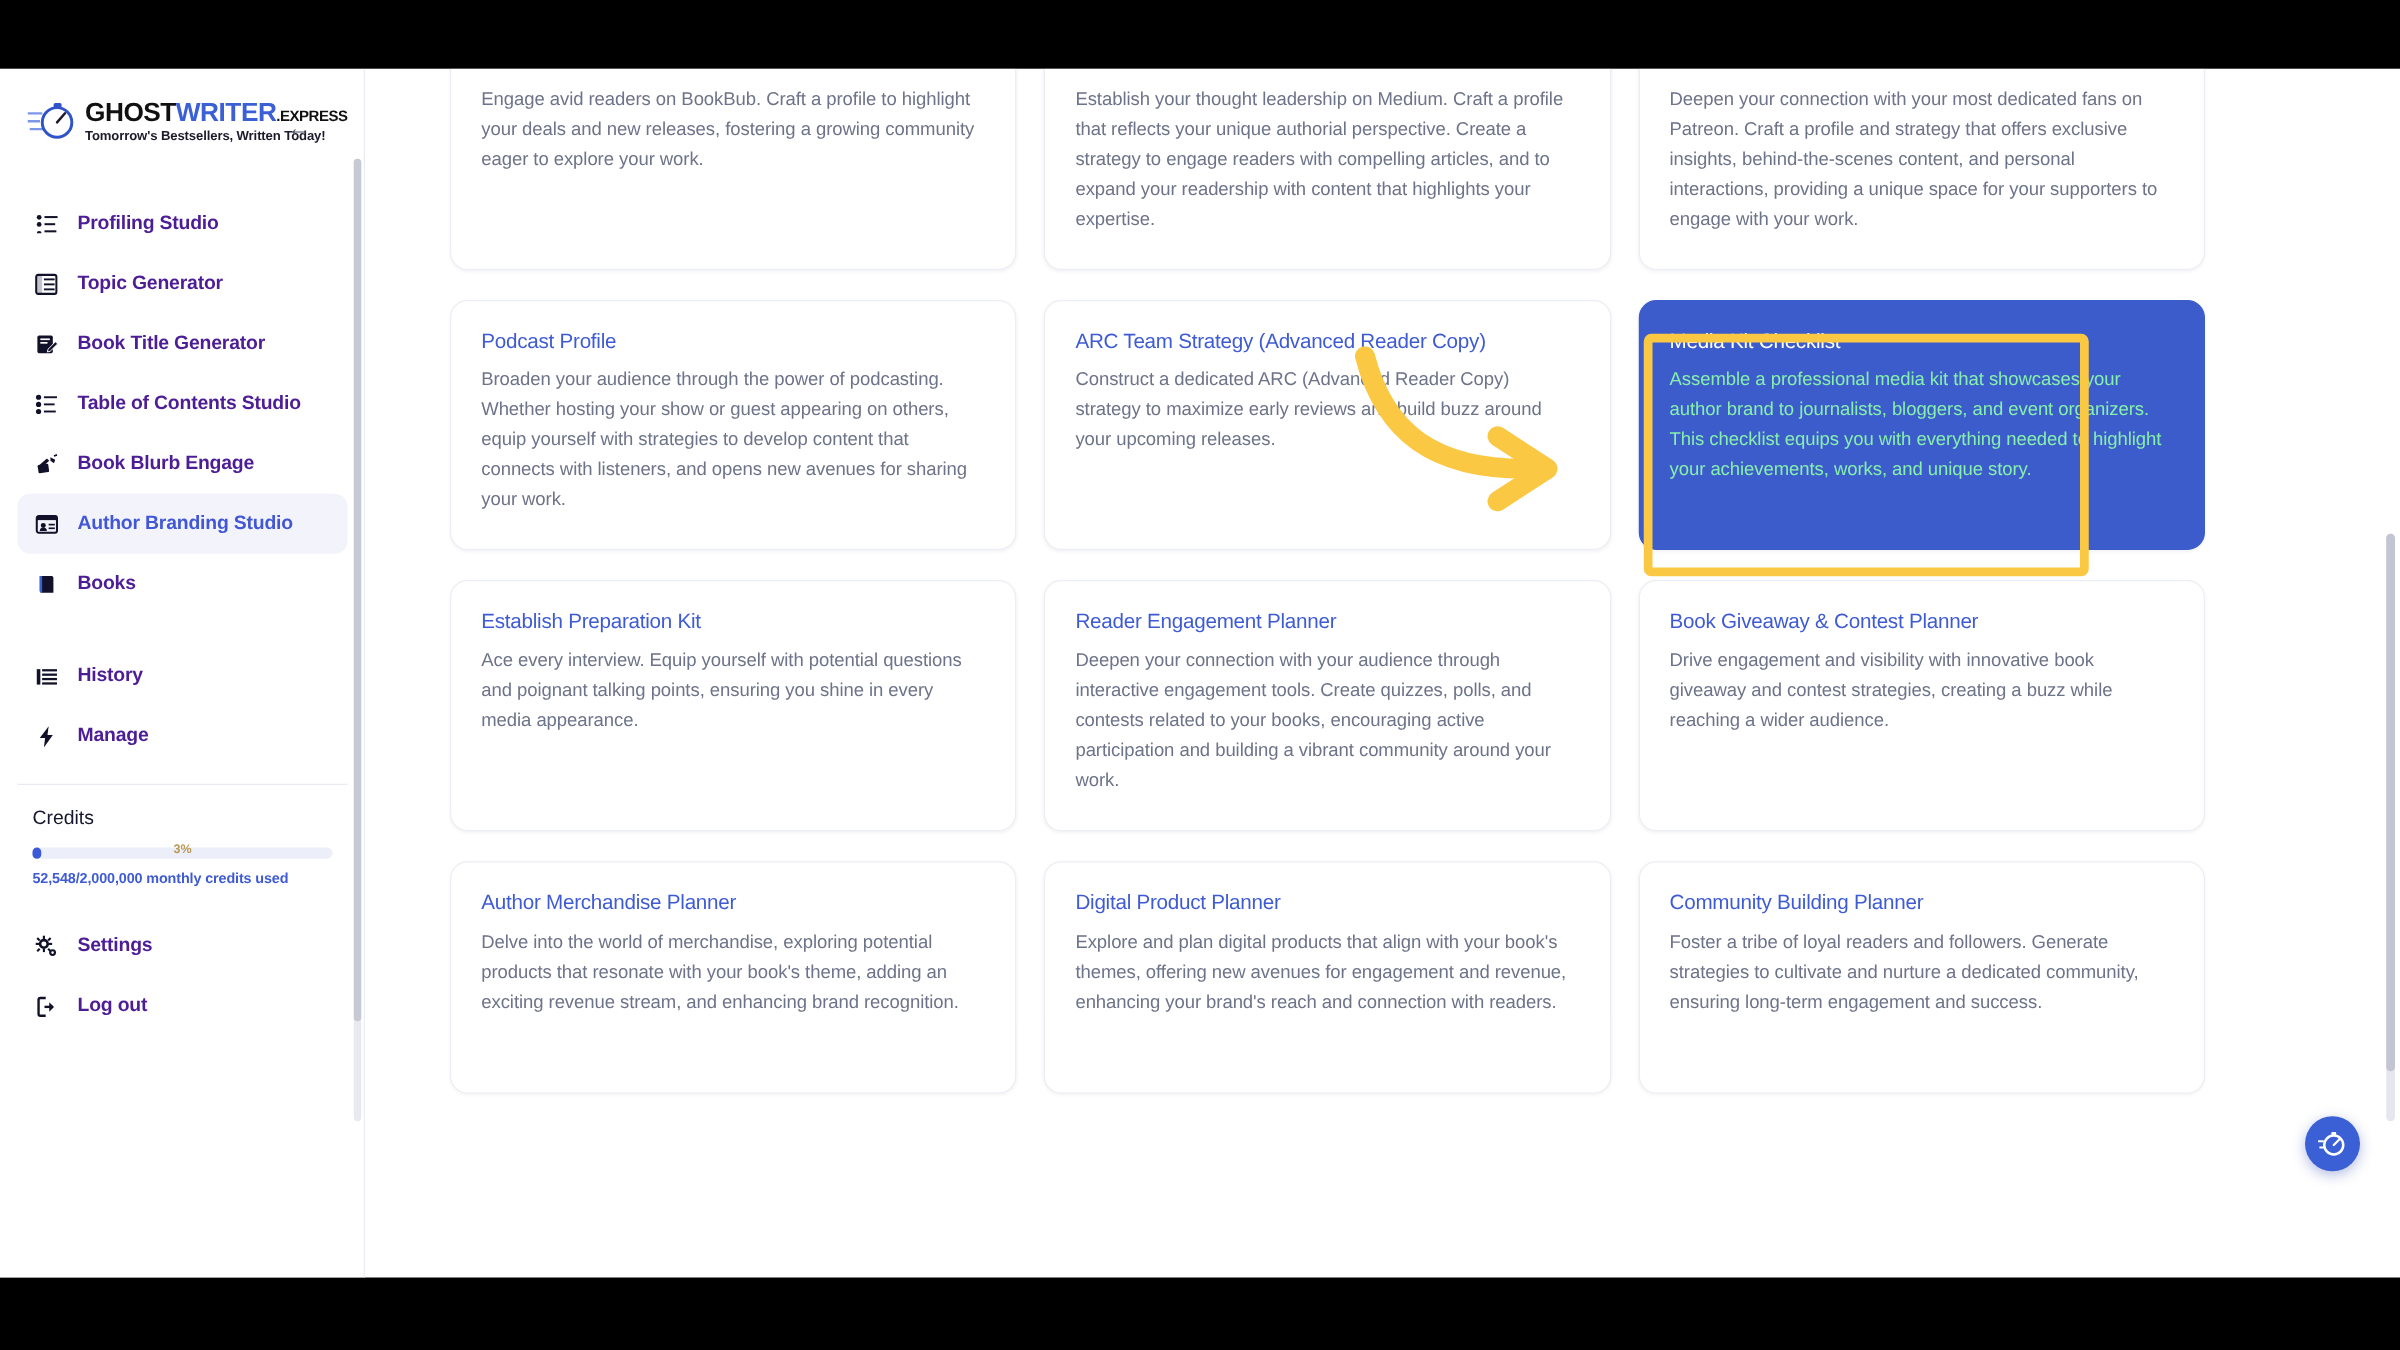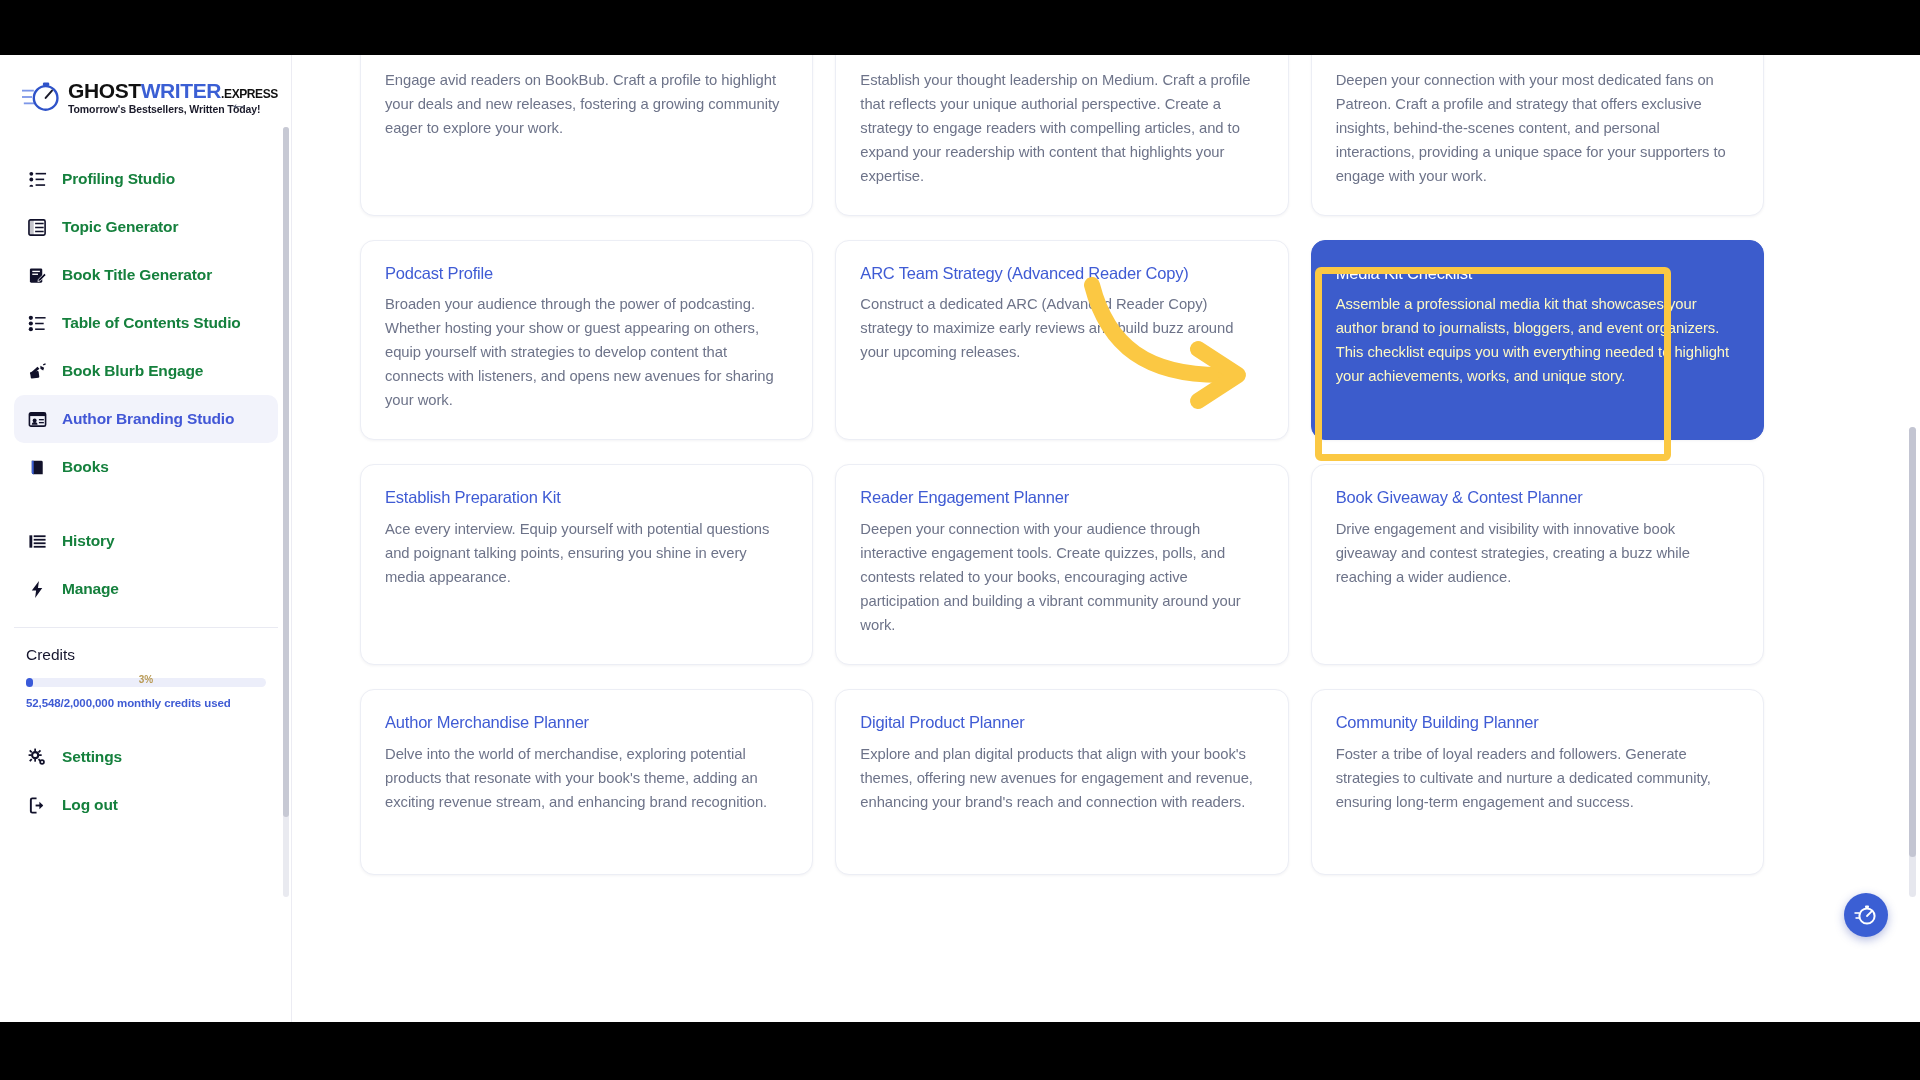--- a/index.html
+++ b/index.html
@@ -62,21 +62,21 @@
     cursor: pointer;
     margin-bottom: 0px;
   }
   .nav-item + .nav-item { margin-top: 0px; }
   .nav-item .ic {
     width: 22px; height: 22px; flex: none;
     display: flex; align-items: center; justify-content: center;
     color: #11112a;
   }
   .nav-label {
-    font-size: 15.5px; font-weight: 700; color: #15803d;
+    font-size: 15.5px; font-weight: 700; color: #4c1d95;
     letter-spacing: -0.15px; white-space: nowrap;
   }
   .nav-item.active { background: #f2f3fb; }
   .nav-item.active .nav-label { color: #4257d6; }
 
   .nav-gap { height: 26px; }
 
   .credits-box {
     margin: 14px 14px 0 14px;
     border-top: 1px solid #e9eaf2;
@@ -151,21 +151,21 @@
     letter-spacing: -0.2px; margin-bottom: 9px; line-height: 1.32;
   }
   .card-desc {
     font-size: 14.8px; line-height: 1.62; color: #6d7389;
     letter-spacing: -0.05px;
   }
   .card.selected {
     background: #3c5ccc; border-color: #3c5ccc;
   }
   .card.selected .card-title { color: #ffffff; }
-  .card.selected .card-desc { color: #fef9c3; }
+  .card.selected .card-desc { color: #86efac; }
 
   .highlight-ring {
     position: absolute;
     left: 1023px; top: 212px;
     width: 356px; height: 194px;
     border: 7px solid #fbc843;
     border-radius: 6px;
     pointer-events: none;
     z-index: 5;
   }

